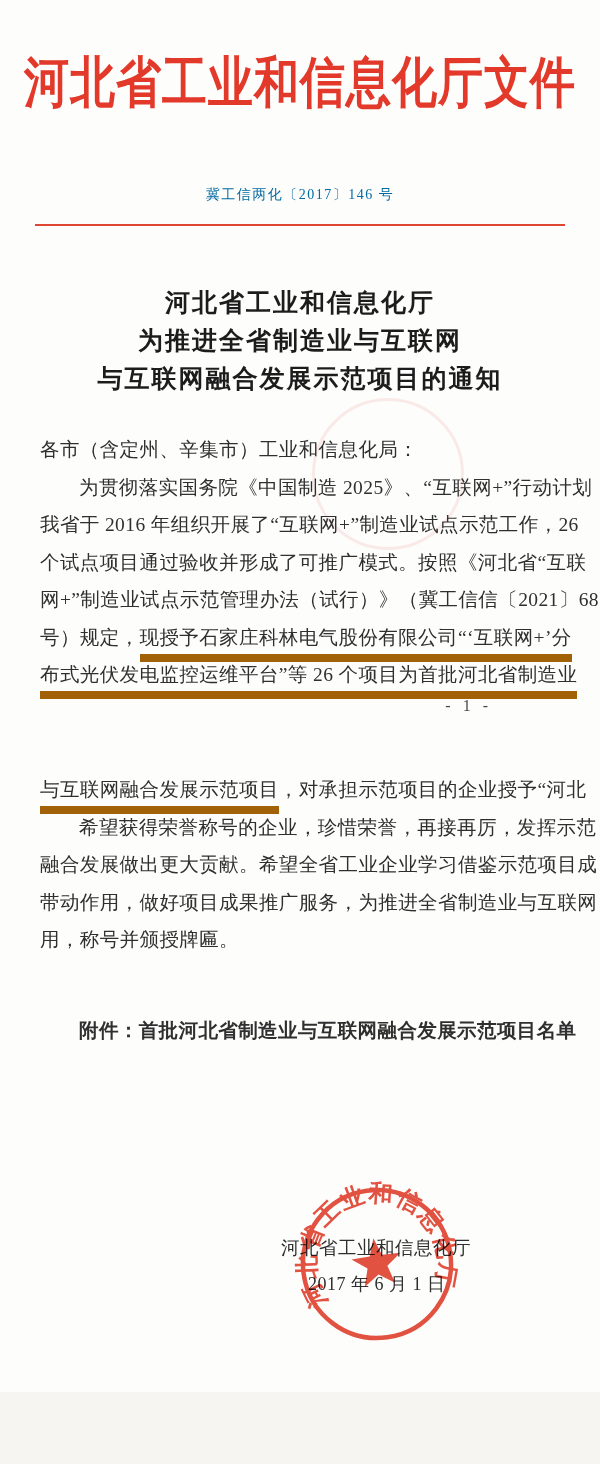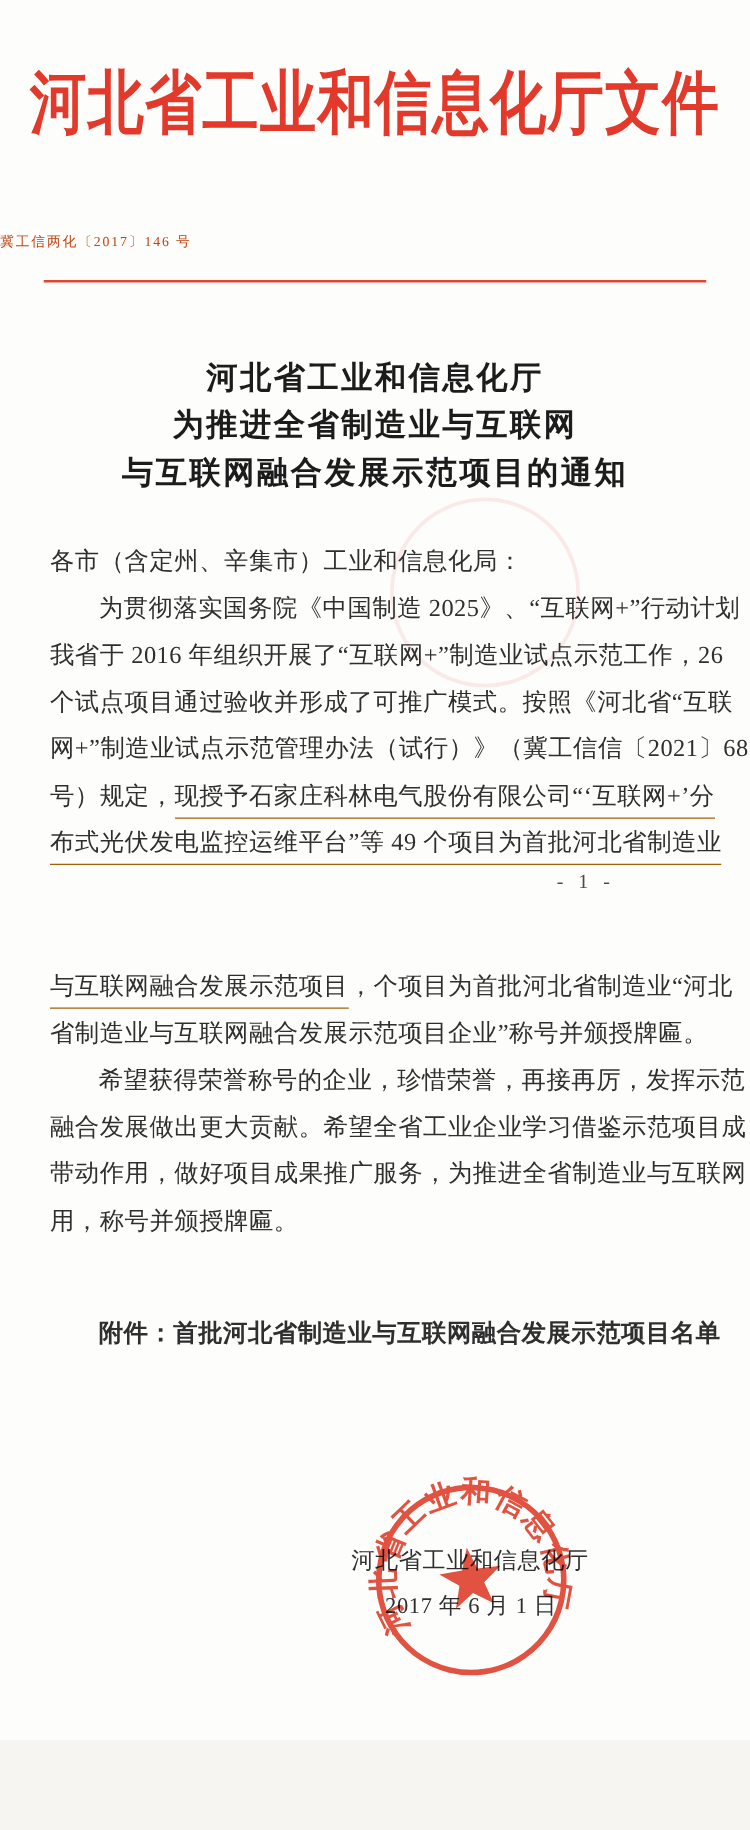--- a/index.html
+++ b/index.html
@@ -17,21 +17,21 @@
     position:absolute;top:46px;left:0;right:0;
     text-align:center;
     color:#e2392a;
     font-size:45px;font-weight:700;
     letter-spacing:1px;
     transform:scaleY(1.22);transform-origin:top center;
     white-space:nowrap;
   }
   .doc-number{
     position:absolute;top:186px;left:0;right:0;
-    font-size:11px;color:#c2410c;
+    text-align:center;font-size:14px;color:#0369a1;
     letter-spacing:1.5px;white-space:nowrap;
   }
   .red-rule{
     position:absolute;top:224px;left:35px;right:35px;height:2px;
     background:#e04634;
   }
   
   .title-block{
     position:absolute;top:284px;left:0;right:0;
     text-align:center;color:#1c1c1c;
@@ -42,21 +42,21 @@
   .body-block{
     position:absolute;left:40px;width:524px;
     font-size:19.5px;line-height:37.5px;letter-spacing:0.4px;
     color:#2f2f2f;
   }
   .p1{top:431px;}
   .p2{top:771px;}
   .bline{white-space:nowrap;}
   .indent{text-indent:2em;}
   .ul{
-    border-bottom:1px solid #a16207;
+    border-bottom:8px solid #a16207;
     padding-bottom:6px;
   }
   .attachment{margin-top:53px;font-weight:bold;}
   
   .pmark{
     position:absolute;font-size:16px;color:#4a4a4a;letter-spacing:4px;
     white-space:nowrap;
   }
   .pmark1{top:697px;right:108px;}
   .pmark2{top:1398px;left:44px;}
@@ -97,28 +97,27 @@
     <div>与互联网融合发展示范项目的通知</div>
   </div>
 
   <div class="body-block p1">
     <div class="bline">各市（含定州、辛集市）工业和信息化局：</div>
     <div class="bline indent">为贯彻落实国务院《中国制造 2025》、“互联网+”行动计划，</div>
     <div class="bline">我省于 2016 年组织开展了“互联网+”制造业试点示范工作，26</div>
     <div class="bline">个试点项目通过验收并形成了可推广模式。按照《河北省“互联</div>
     <div class="bline">网+”制造业试点示范管理办法（试行）》（冀工信信〔2021〕68</div>
     <div class="bline"><span>号）规定，</span><span class="ul">现授予石家庄科林电气股份有限公司“‘互联网+’分</span></div>
-    <div class="bline"><span class="ul">布式光伏发电监控运维平台”等 49 个项目为首批河北省制造业</span></div>
+    <div class="bline"><span class="ul">布式光伏发电监控运维平台”等 26 个项目为首批河北省制造业</span></div>
   </div>
 
   <div class="pmark pmark1">- 1 -</div>
 
   <div class="body-block p2">
-    <div class="bline"><span class="ul">与互联网融合发展示范项目</span><span>，个项目为首批河北省制造业“河北</span></div>
-    <div class="bline">省制造业与互联网融合发展示范项目企业”称号并颁授牌匾。</div>
+    <div class="bline"><span class="ul">与互联网融合发展示范项目</span><span>，对承担示范项目的企业授予“河北</span></div>
     <div class="bline indent">希望获得荣誉称号的企业，珍惜荣誉，再接再厉，发挥示范</div>
     <div class="bline">融合发展做出更大贡献。希望全省工业企业学习借鉴示范项目成</div>
     <div class="bline">带动作用，做好项目成果推广服务，为推进全省制造业与互联网</div>
     <div class="bline">用，称号并颁授牌匾。</div>
     <div class="bline indent attachment">附件：首批河北省制造业与互联网融合发展示范项目名单</div>
   </div>
 
   <div class="sig-org">河北省工业和信息化厅</div>
   <div class="sig-date">2017 年 6 月 1 日</div>
 

